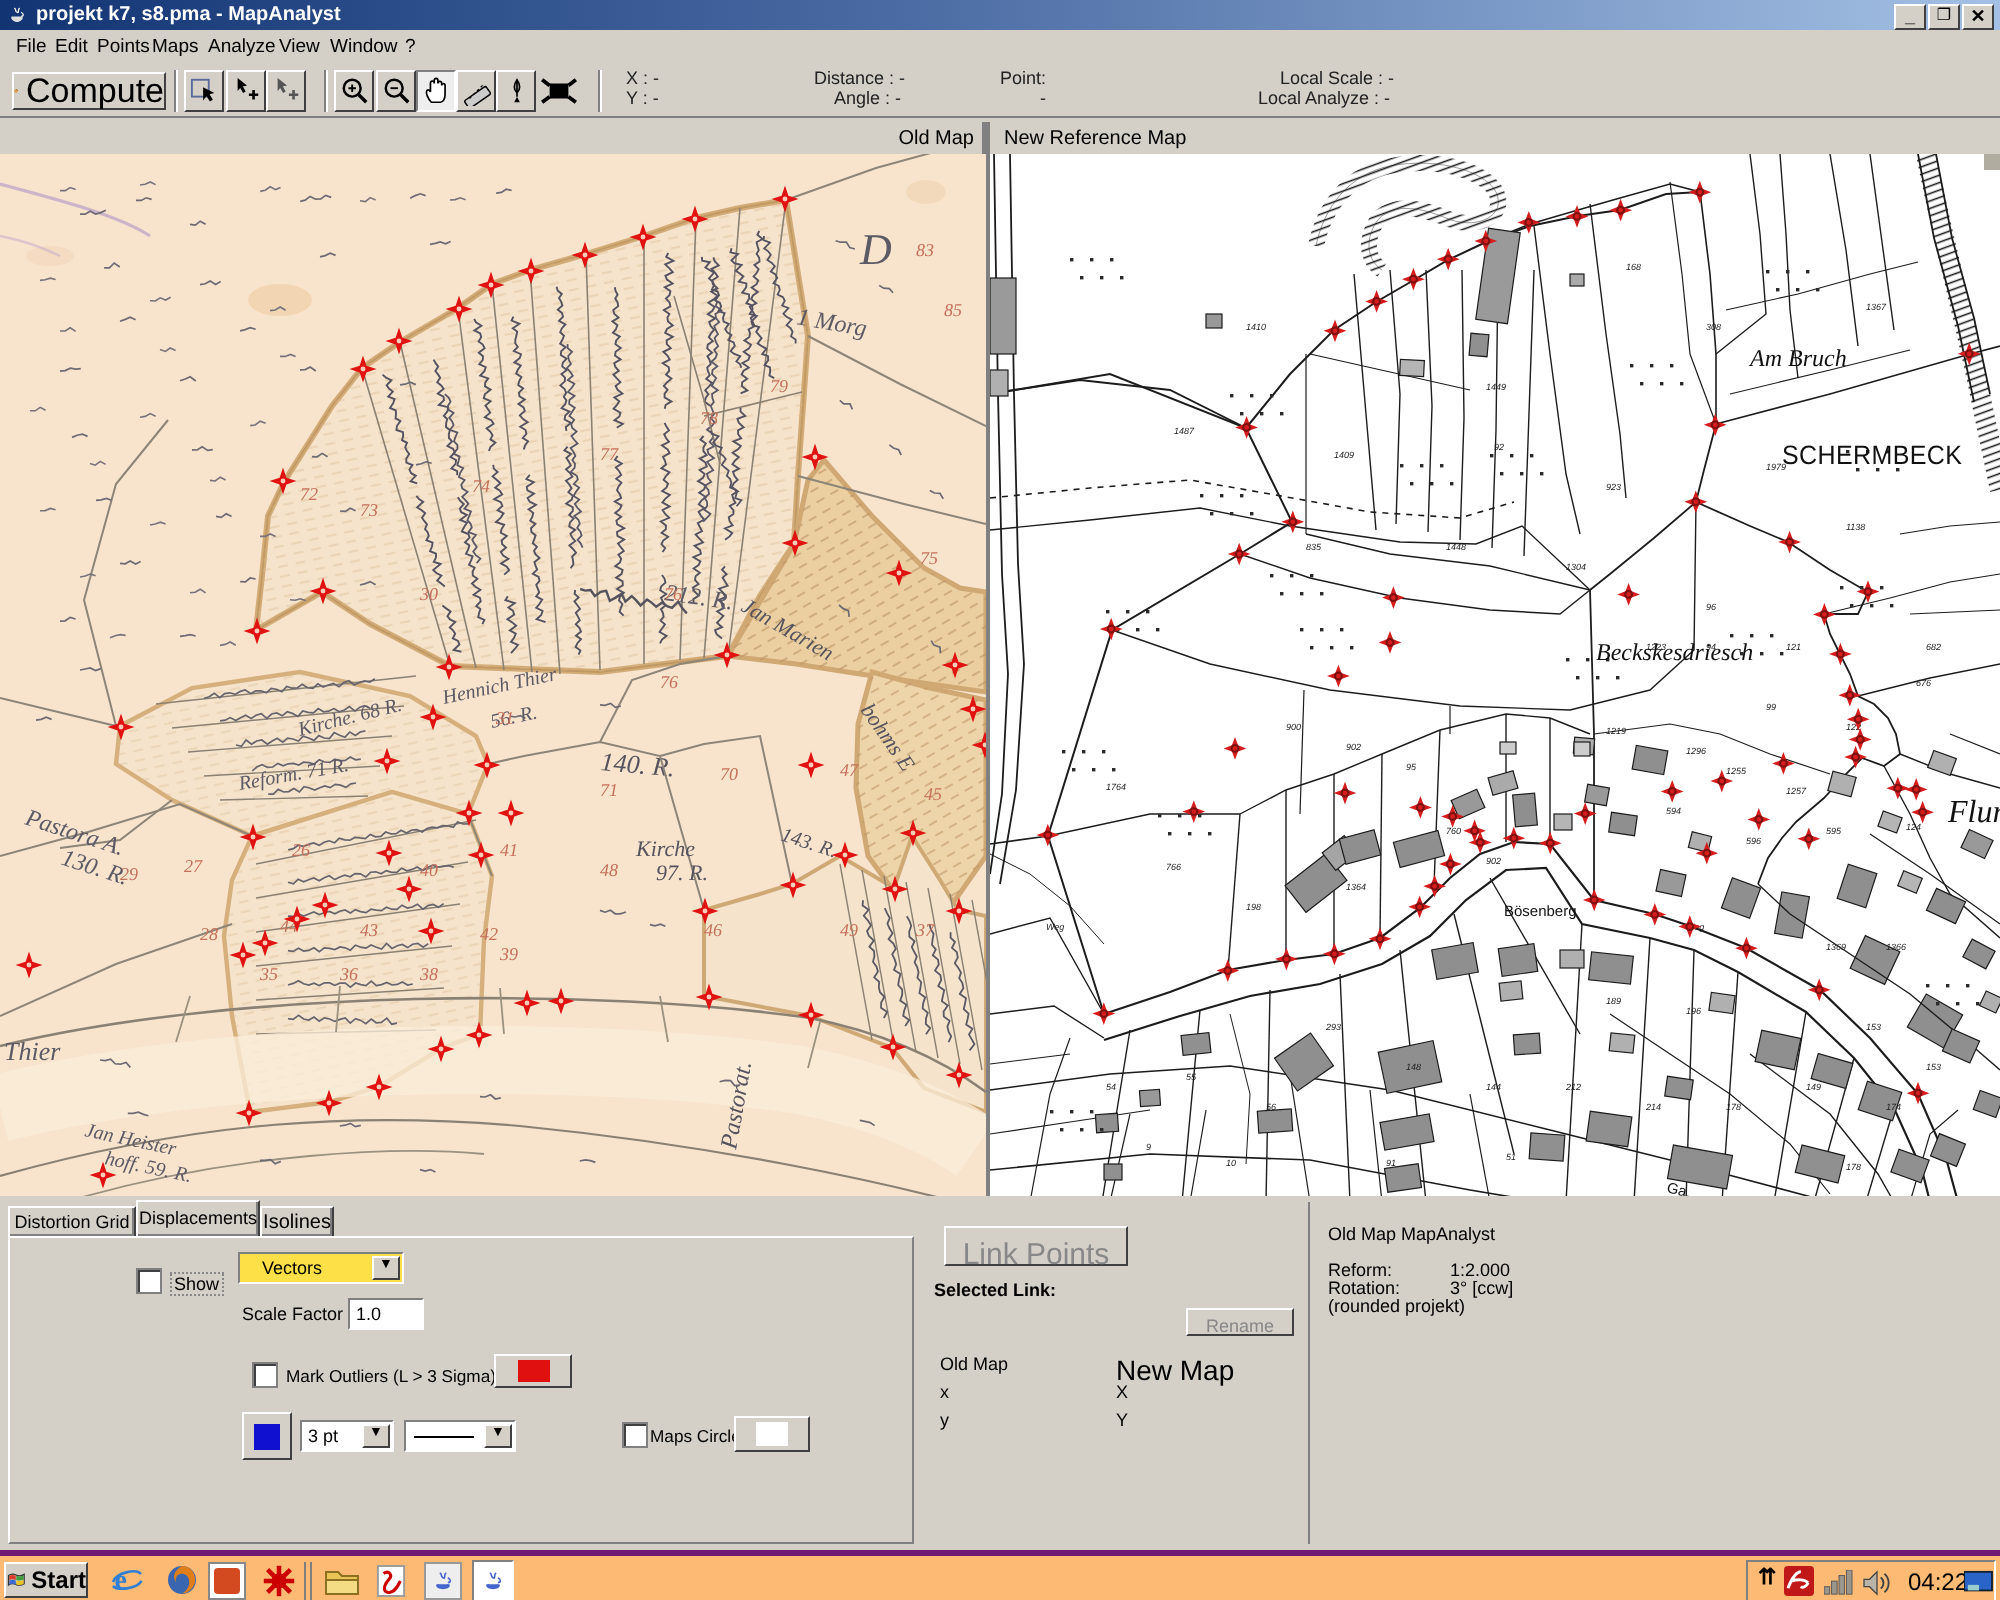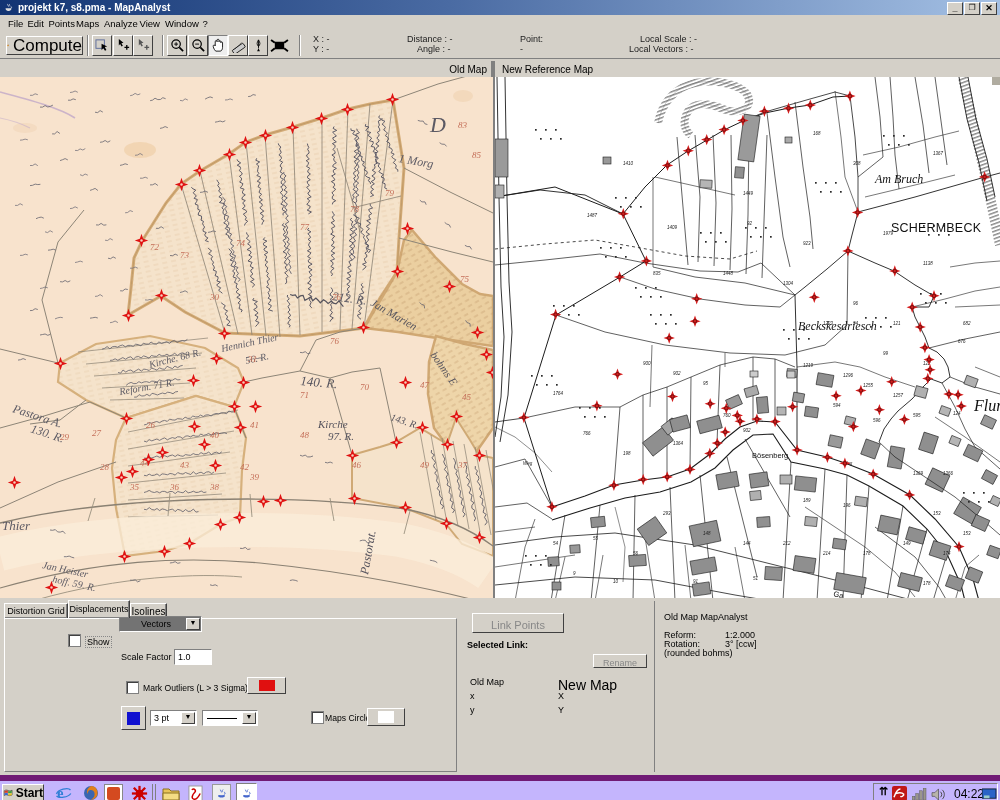--- a/index.html
+++ b/index.html
@@ -94,24 +94,24 @@
       <svg width="19" height="15" viewBox="0 0 20 16">
         <rect x="5" y="4" width="10" height="8" fill="#000"></rect>
         <path d="M1 2l4 3M19 2l-4 3M1 14l4-3M19 14l-4-3" stroke="#000" stroke-width="2"></path>
       </svg>
     </div>
   <div style="position:absolute;left:299px;top:4px;width:2px;height:21px;border-left:1px solid #808080;border-right:1px solid #fff"></div>
   <span class="lbl" style="left:313px;top:3px">X : -</span>
     <span class="lbl" style="left:313px;top:13px">Y : -</span>
   <span class="lbl" style="left:407px;top:3px">Distance : -</span>
     <span class="lbl" style="left:417px;top:13px">Angle : -</span>
-  <span class="lbl" style="left:520px;top:3px">Point:</span>
+  <span class="lbl" style="left:500px;top:3px">Point:</span>
     <span class="lbl" style="left:520px;top:13px">-</span>
   <span class="lbl" style="left:640px;top:3px">Local Scale : -</span>
-    <span class="lbl" style="left:629px;top:13px">Local Vectors : -</span>
+    <span class="lbl" style="left:629px;top:13px">Local Analyze : -</span>
 </div>
 
 <div style="position:absolute;left:0;top:61px;width:493px;height:16px;background:#d4d0c8;border-right:2px solid #808080">
   <span style="position:absolute;right:4px;top:3px;font-size:10px">Old Map</span>
   </div>
 <div style="position:absolute;left:495px;top:61px;width:505px;height:16px;background:#d4d0c8">
   <span style="position:absolute;left:7px;top:3px;font-size:10px">New Reference Map</span>
   </div>
 
 <div style="position:absolute;left:0;top:77px;width:493px;height:521px">
@@ -844,21 +844,21 @@
 
 <div style="position:absolute;left:0;top:598px;width:1000px;height:177px;background:#d4d0c8">
 
   <div class="raised" style="position:absolute;left:4px;top:5px;width:64px;height:15px;border-bottom:none;font-size:9px;text-align:center;padding-top:2px">Distortion Grid</div>
   <div class="raised" style="position:absolute;left:68px;top:2px;width:62px;height:18px;border-bottom:none;font-size:9px;text-align:center;padding-top:3px;background:#d4d0c8;z-index:2">Displacements</div>
   <div class="raised" style="position:absolute;left:130px;top:5px;width:37px;height:15px;border-bottom:none;font-size:10px;text-align:center;padding-top:2px">Isolines</div>
 
   <div style="position:absolute;left:4px;top:20px;width:453px;height:154px;border-top:1px solid #fff;border-left:1px solid #fff;border-right:1px solid #808080;border-bottom:1px solid #808080"></div>
   <div style="position:absolute;left:68px;top:36px;width:13px;height:13px;background:#fff;border:1px solid #808080;box-shadow:inset 1px 1px 0 #404040"></div>
   <span style="position:absolute;left:85px;top:38px;font-size:9px;border:1px dotted #888;padding:0 1px">Show</span>
-  <div class="sunk" style="position:absolute;left:119px;top:18px;width:83px;height:16px;background:#737373;font-size:9px;padding:2px 21px">Vectors<div class="btn" style="position:absolute;right:1px;top:1px;width:14px;height:12px;font-size:7px;text-align:center">▼</div></div>
+  <div class="sunk" style="position:absolute;left:119px;top:28px;width:83px;height:16px;background:#fde047;font-size:9px;padding:2px 11px">Vectors<div class="btn" style="position:absolute;right:1px;top:1px;width:14px;height:12px;font-size:7px;text-align:center">▼</div></div>
   <span style="position:absolute;left:121px;top:54px;font-size:9px">Scale Factor</span>
   <div class="sunk" style="position:absolute;left:174px;top:51px;width:38px;height:16px;background:#fff;font-size:9px;padding:2px 3px">1.0</div>
   <div style="position:absolute;left:126px;top:83px;width:13px;height:13px;background:#fff;border:1px solid #808080;box-shadow:inset 1px 1px 0 #404040"></div>
   <span style="position:absolute;left:143px;top:85px;font-size:8.6px">Mark Outliers (L &gt; 3 Sigma)</span>
   <div class="btn" style="position:absolute;left:247px;top:79px;width:39px;height:17px">
       <div style="position:absolute;left:11px;top:2px;width:16px;height:11px;background:#e01010"></div>
     </div>
   <div class="btn" style="position:absolute;left:121px;top:108px;width:25px;height:24px">
       <div style="position:absolute;left:5px;top:5px;width:13px;height:13px;background:#1010d0"></div>
     </div>
@@ -866,39 +866,39 @@
   <div class="sunk" style="position:absolute;left:202px;top:112px;width:56px;height:16px;background:#fff">
       <div style="position:absolute;left:4px;top:7px;width:30px;border-top:1.5px solid #000"></div>
       <div class="btn" style="position:absolute;right:1px;top:1px;width:14px;height:12px;font-size:7px;text-align:center">▼</div>
     </div>
   <div style="position:absolute;left:311px;top:113px;width:13px;height:13px;background:#fff;border:1px solid #808080;box-shadow:inset 1px 1px 0 #404040"></div>
   <span style="position:absolute;left:325px;top:115px;font-size:8.6px">Maps Circles</span>
   <div class="btn" style="position:absolute;left:367px;top:110px;width:38px;height:18px">
       <div style="position:absolute;left:10px;top:2px;width:16px;height:12px;background:#fff"></div>
     </div>
 
-  <div class="btn" style="position:absolute;left:472px;top:15px;width:92px;height:20px;font-size:11px;color:#888;text-align:center;padding-top:5px">Link Points</div>
+  <div class="btn" style="position:absolute;left:472px;top:15px;width:92px;height:20px;font-size:15px;color:#888;text-align:center;padding-top:5px">Link Points</div>
   <span style="position:absolute;left:467px;top:42px;font-size:9px;font-weight:bold">Selected Link:</span>
   <div class="btn" style="position:absolute;left:593px;top:56px;width:54px;height:14px;font-size:9px;color:#888;text-align:center;padding-top:3px">Rename</div>
   <span style="position:absolute;left:470px;top:79px;font-size:9px">Old Map</span>
     <span style="position:absolute;left:558px;top:79px;font-size:14px">New Map</span>
   <span style="position:absolute;left:470px;top:93px;font-size:9px">x</span>
     <span style="position:absolute;left:558px;top:93px;font-size:9px">X</span>
   <span style="position:absolute;left:470px;top:107px;font-size:9px">y</span>
     <span style="position:absolute;left:558px;top:107px;font-size:9px">Y</span>
   <div style="position:absolute;left:654px;top:3px;width:1px;height:171px;background:#808080"></div>
   <span style="position:absolute;left:664px;top:14px;font-size:9px">Old Map MapAnalyst</span>
   <span style="position:absolute;left:664px;top:32px;font-size:9px">Reform:</span>
     <span style="position:absolute;left:725px;top:32px;font-size:9px">1:2.000</span>
   <span style="position:absolute;left:664px;top:41px;font-size:9px">Rotation:</span>
     <span style="position:absolute;left:725px;top:41px;font-size:9px">3° [ccw]</span>
-  <span style="position:absolute;left:664px;top:50px;font-size:9px">(rounded bohms)</span>
+  <span style="position:absolute;left:664px;top:50px;font-size:9px">(rounded projekt)</span>
 </div>
 
-<div style="position:absolute;left:0;top:775px;width:1000px;height:25px;background:#c4b5fd;border-top:6px solid #701a75">
+<div style="position:absolute;left:0;top:775px;width:1000px;height:25px;background:#fdba74;border-top:3px solid #701a75">
   <div class="btn tb" style="left:2px;top:3px;width:42px;height:18px;font-size:12px;font-weight:bold">
    <svg width="15" height="14" viewBox="0 0 17 16" style="margin-right:2px">
 <path d="M2 4.5 C4 3 6 3 8 4 C10 5 12 5 14.5 3.5 L14.5 11 C12 12.5 10 12.5 8 11.5 C6 10.5 4 10.5 2 12 Z" fill="none" stroke="#333" stroke-width="1"></path>
 <path d="M2.6 4.8 C4 3.8 5.5 3.7 7.8 4.6 L7.8 8 C5.5 7.2 4 7.3 2.6 8.2 Z" fill="#d83b28"></path>
 <path d="M8.2 4.7 C10 5.4 12 5.3 14 4.2 L14 7.6 C12 8.6 10 8.7 8.2 8 Z" fill="#3f9e3f"></path>
 <path d="M2.6 8.6 C4 7.7 5.5 7.6 7.8 8.4 L7.8 11.6 C5.5 10.8 4 10.9 2.6 11.8 Z" fill="#3a6ad4"></path>
 <path d="M8.2 8.4 C10 9.1 12 9 14 8 L14 11.2 C12 12.2 10 12.3 8.2 11.6 Z" fill="#e8c524"></path>
 </svg>Start</div>
   <svg width="17" height="16" viewBox="0 0 17 16" style="position:absolute;left:55px;top:4px">
 <text x="2.2" y="12.5" font-size="14" font-weight="bold" font-family="Liberation Serif" fill="#2f7fd6">e</text>

